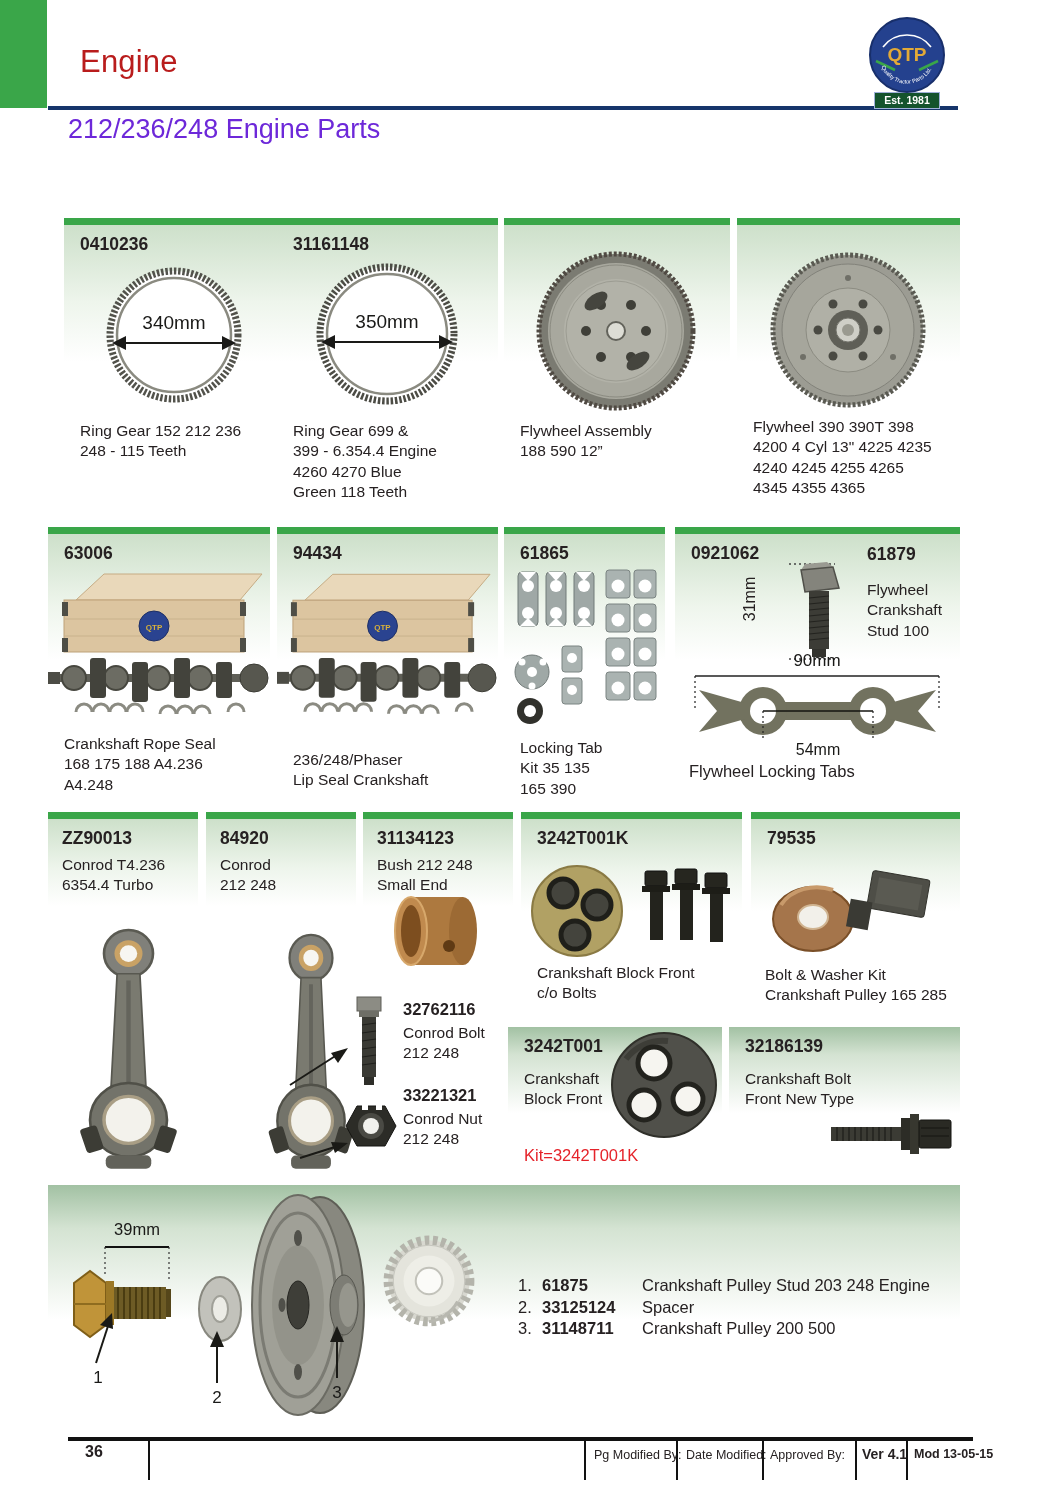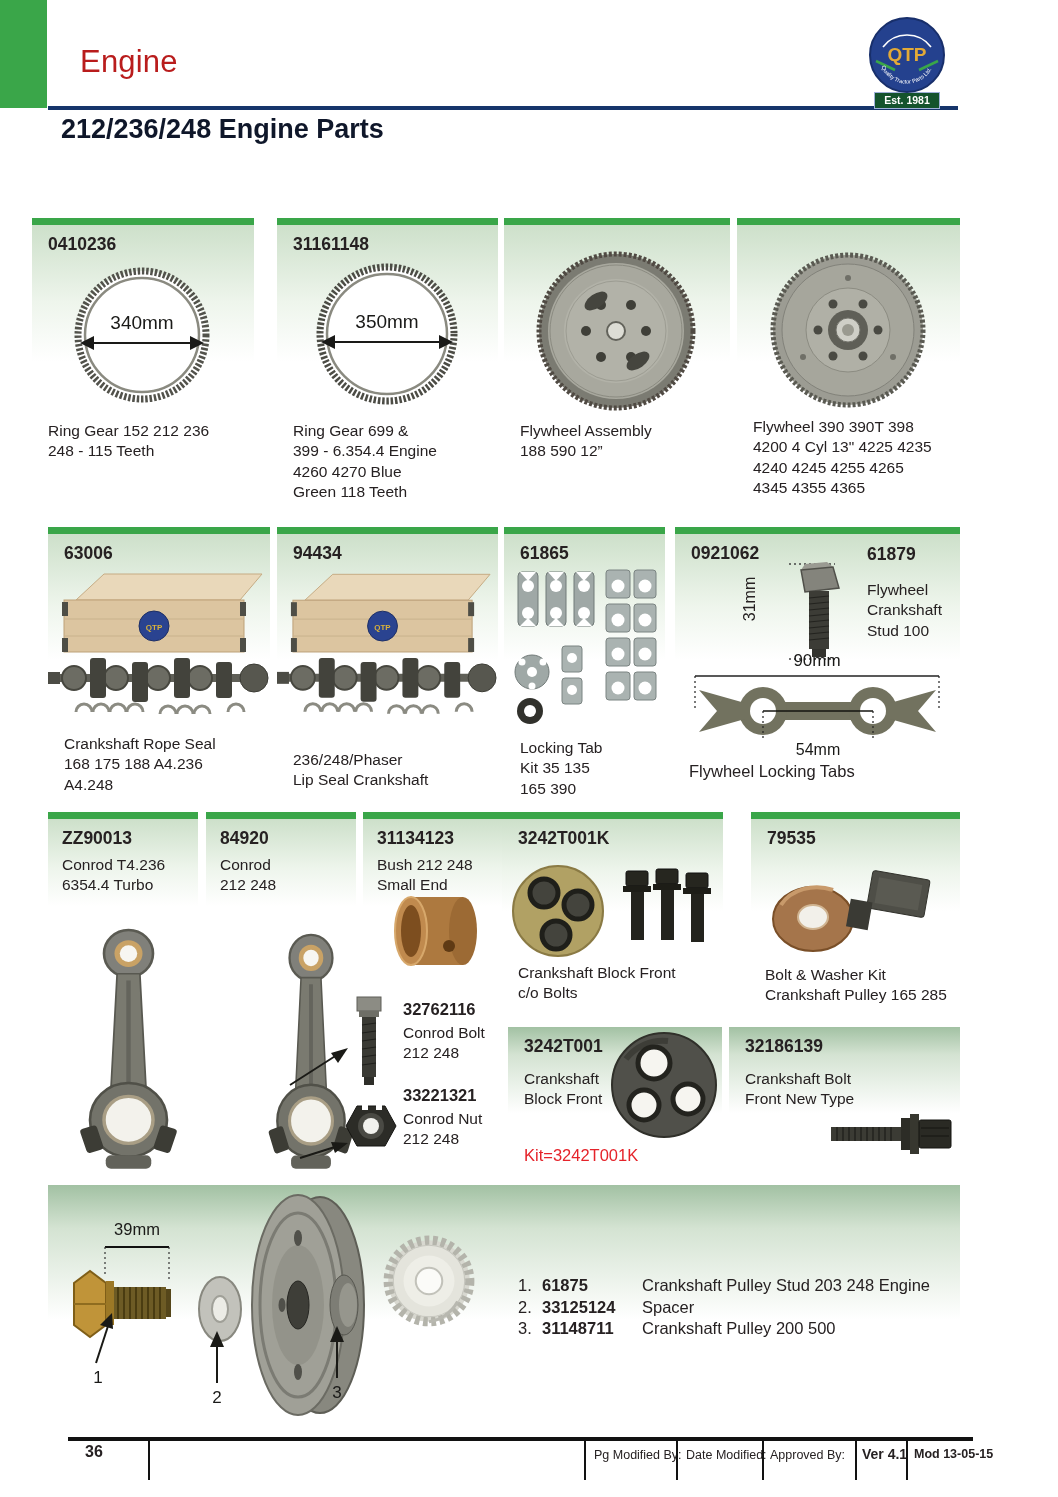--- a/index.html
+++ b/index.html
@@ -4,21 +4,21 @@
 <style>
   html,body{margin:0;padding:0;background:#fff;}
   .page{position:relative;width:1058px;height:1497px;background:#fff;overflow:hidden;
         font-family:"Liberation Sans",sans-serif;color:#262122;}
   .abs{position:absolute;}
   svg{font-family:"Liberation Sans",sans-serif;}
   
   .stripe{left:0;top:0;width:47px;height:108px;background:#3aa649;}
   .section{left:68px;top:44px;font-size:31px;font-weight:400;color:#b91c1c;letter-spacing:.2px;margin-left:12px;}
   .rule{left:48px;top:106px;width:910px;height:4px;background:#16356b;}
-  .title{left:61px;top:114px;font-size:27px;font-weight:700;color:#0f172a;}
+  .title{left:68px;top:114px;font-size:27px;font-weight:400;color:#6d28d9;}
   .logo{left:868px;top:16px;width:78px;text-align:center;}
   .estbox{width:64px;margin:-6px auto 0;background:#14532d;border:1.5px solid #9fb0d8;
           color:#fff;font-size:10.5px;font-weight:700;padding:1px 0 2px;}
   
   .pbox{position:absolute;border-top:7px solid #3aa649;
         background:linear-gradient(180deg,#cde0ca 0%,#eef5ec 26%,#fff 46%);}
   .nobar{border-top:none;background:linear-gradient(180deg,#a2c1a3 0%,#d4e3d2 18%,#fff 56%);}
   .pn{font-weight:700;font-size:17.5px;padding:9px 0 0 16px;}
   .pn2{position:absolute;font-weight:700;font-size:17.5px;}
   .desc{position:absolute;left:16px;font-size:15.5px;line-height:1.32;white-space:pre-line;}
@@ -59,21 +59,21 @@
       <line x1="8" y1="45" x2="27" y2="54" stroke="#3aa649" stroke-width="2.5"></line>
       <line x1="70" y1="45" x2="51" y2="54" stroke="#3aa649" stroke-width="2.5"></line>
       <defs>
           <path id="lring" d="M12,47 A28,28 0 0 0 66,47"></path>
         </defs>
       <text font-size="5.6" fill="#ffffff"><textPath href="#lring" startOffset="4">Quality Tractor Parts Ltd.</textPath></text>
     </svg>
     <div class="estbox">Est. 1981</div>
   </div>
 
-  <div class="pbox" style="left:32px;top:218px;width:222px;height:297px">
+  <div class="pbox" style="left:64px;top:218px;width:222px;height:297px">
     <div class="pn">0410236</div>
     <svg class="abs" style="left:8px;top:26px" width="205" height="166" viewBox="0 0 205 166">
       <circle cx="102" cy="84" r="64" fill="#fff" stroke="#52524b" stroke-width="7" stroke-dasharray="2.5 1.8"></circle>
       <circle cx="102" cy="84" r="57" fill="#fff" stroke="#8a8a80" stroke-width="2.5"></circle>
       <line x1="44" y1="92" x2="160" y2="92" stroke="#1a1a18" stroke-width="2"></line>
       <polygon points="40,92 54,85 54,99" fill="#1a1a18"></polygon>
       <polygon points="164,92 150,85 150,99" fill="#1a1a18"></polygon>
       <text x="102" y="78" text-anchor="middle" font-size="19" fill="#1a1a18">340mm</text>
     </svg>
     <div class="desc" style="top:196px">Ring Gear 152 212 236
@@ -333,21 +333,21 @@
     <div class="pn" style="padding-left:14px">84920</div>
     <div class="desc" style="left:14px;top:36px">Conrod
 212 248</div>
   </div>
   <div class="pbox" style="left:363px;top:812px;width:150px;height:190px">
     <div class="pn" style="padding-left:14px">31134123</div>
     <div class="desc" style="left:14px;top:36px">Bush 212 248
 Small End</div>
   </div>
 
-  <div class="pbox" style="left:502px;top:812px;width:221px;height:200px">
+  <div class="pbox" style="left:521px;top:812px;width:221px;height:200px">
     <div class="pn">3242T001K</div>
     <svg class="abs" style="left:6px;top:44px" width="210" height="96" viewBox="0 0 210 96">
       <circle cx="50" cy="48" r="45" fill="#b1a164" stroke="#8a7a44" stroke-width="2"></circle>
       <circle cx="36" cy="30" r="14" fill="#44443d" stroke="#1f1f1a" stroke-width="5"></circle>
       <circle cx="70" cy="42" r="14" fill="#44443d" stroke="#1f1f1a" stroke-width="5"></circle>
       <circle cx="48" cy="72" r="14" fill="#44443d" stroke="#1f1f1a" stroke-width="5"></circle>
       <g>
         <rect x="118" y="8" width="22" height="15" rx="2" fill="#26261f" stroke="#111"></rect>
         <rect x="115" y="23" width="28" height="6" fill="#1d1d17"></rect>
         <rect x="123" y="29" width="13" height="48" fill="#23231d"></rect>

